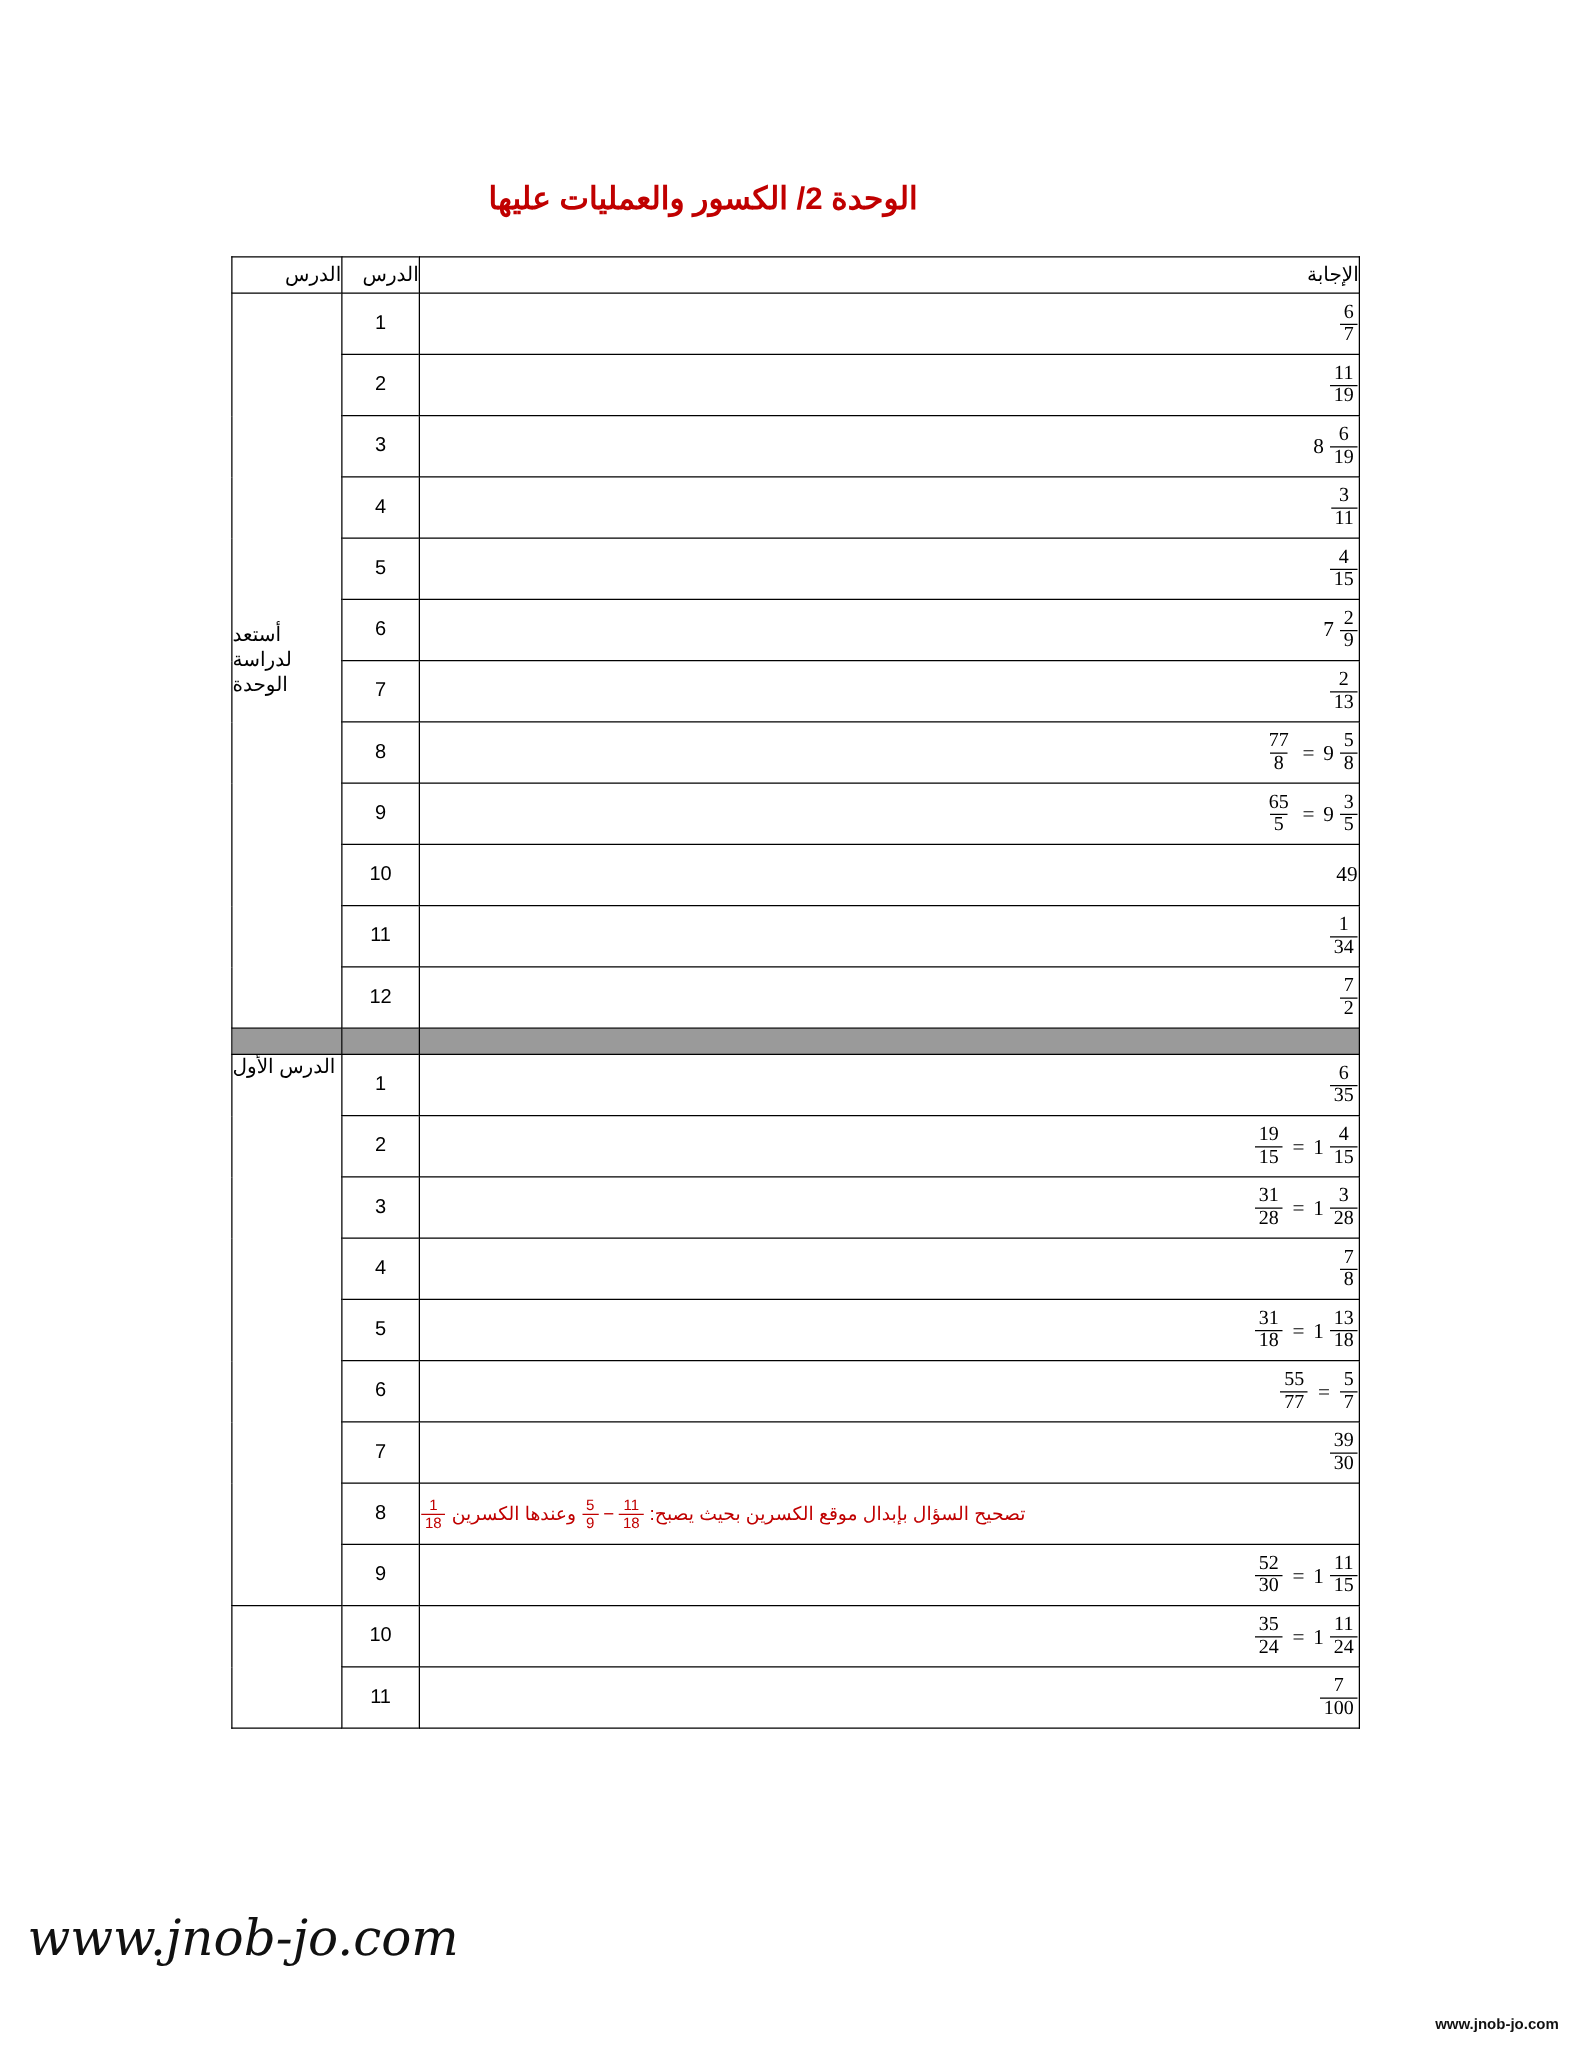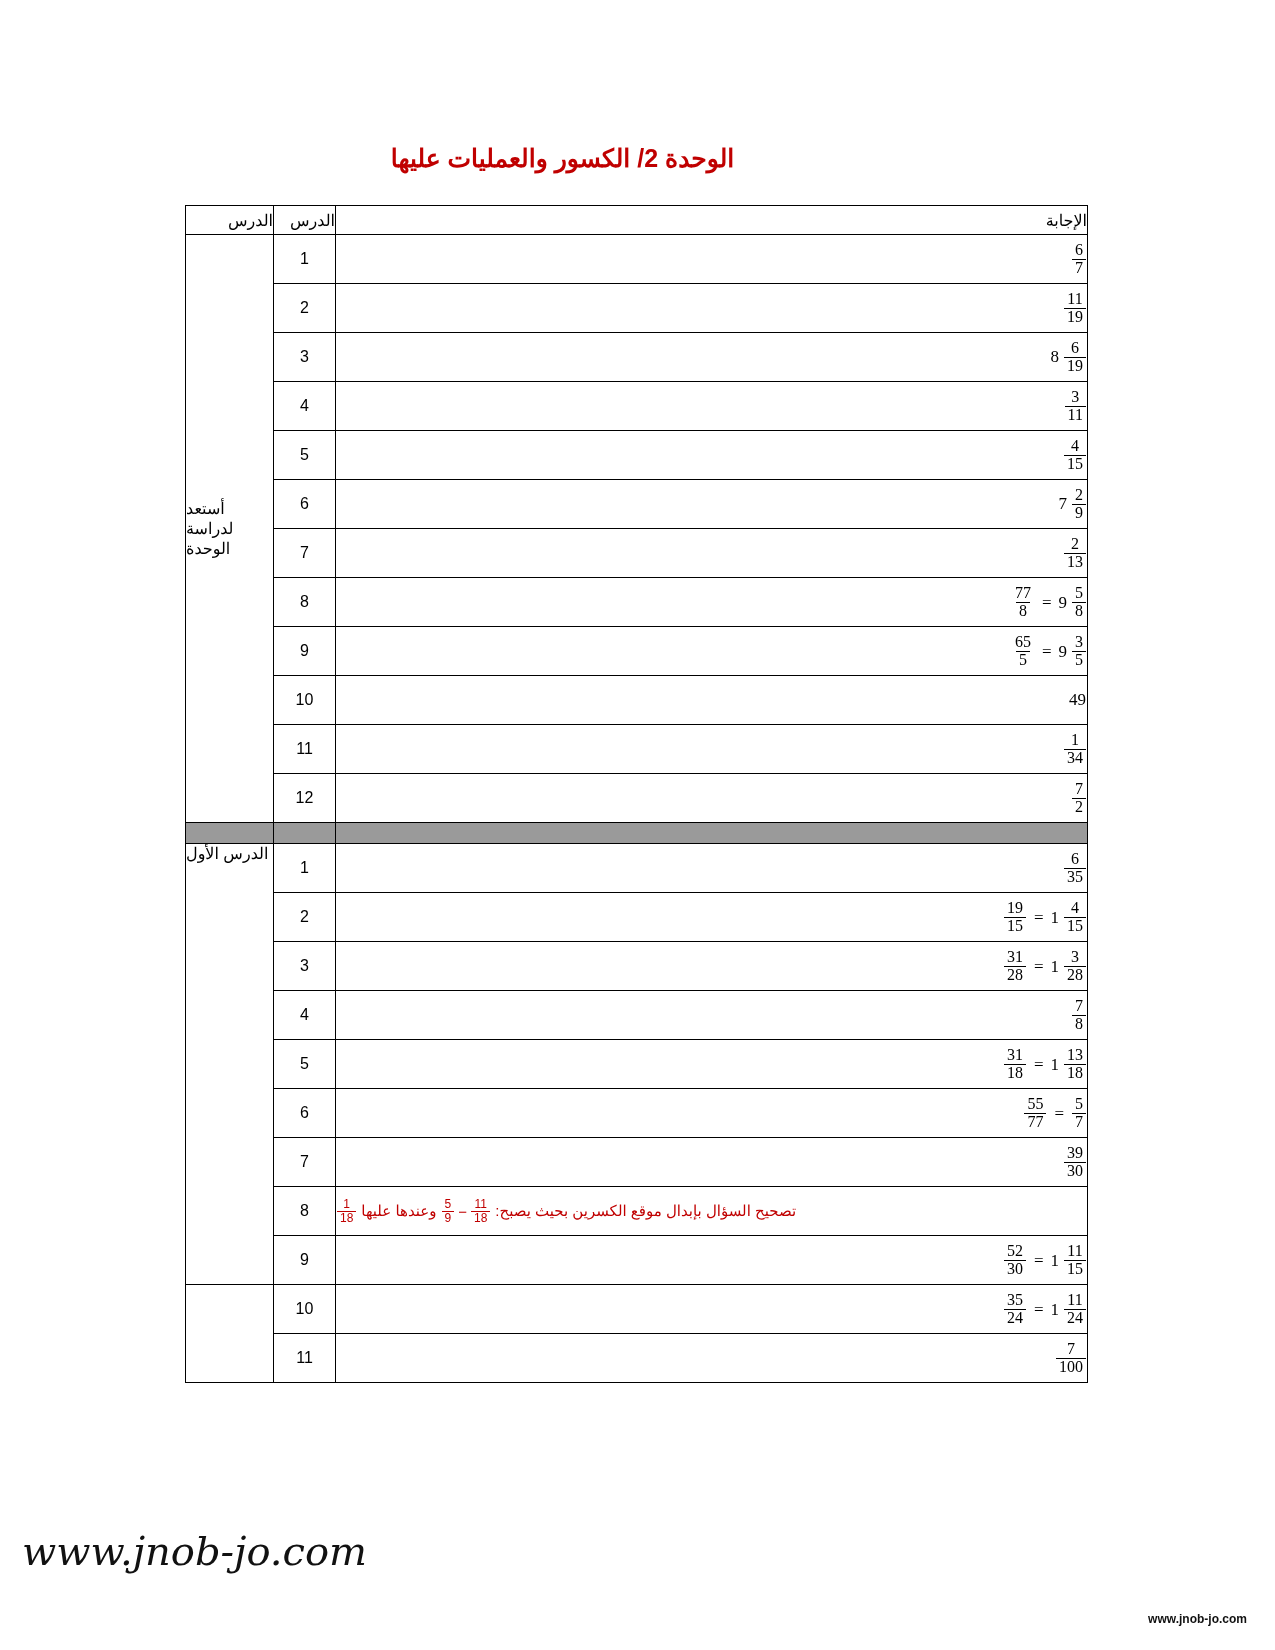--- a/index.html
+++ b/index.html
@@ -463,21 +463,21 @@
               <span class="frac">
                 <span class="num">5</span>
                 <span class="den">9</span>
               </span>
               <span>−</span>
               <span class="frac">
                 <span class="num">11</span>
                 <span class="den">18</span>
               </span>
             </span>
-            <span>وعندها عليها</span>
+            <span>وعندها الكسرين</span>
             <span class="frac">
               <span class="num">1</span>
               <span class="den">18</span>
             </span>
           </span>
         </td>
         <td class="qnum">8</td>
       </tr>
 
       <tr>

